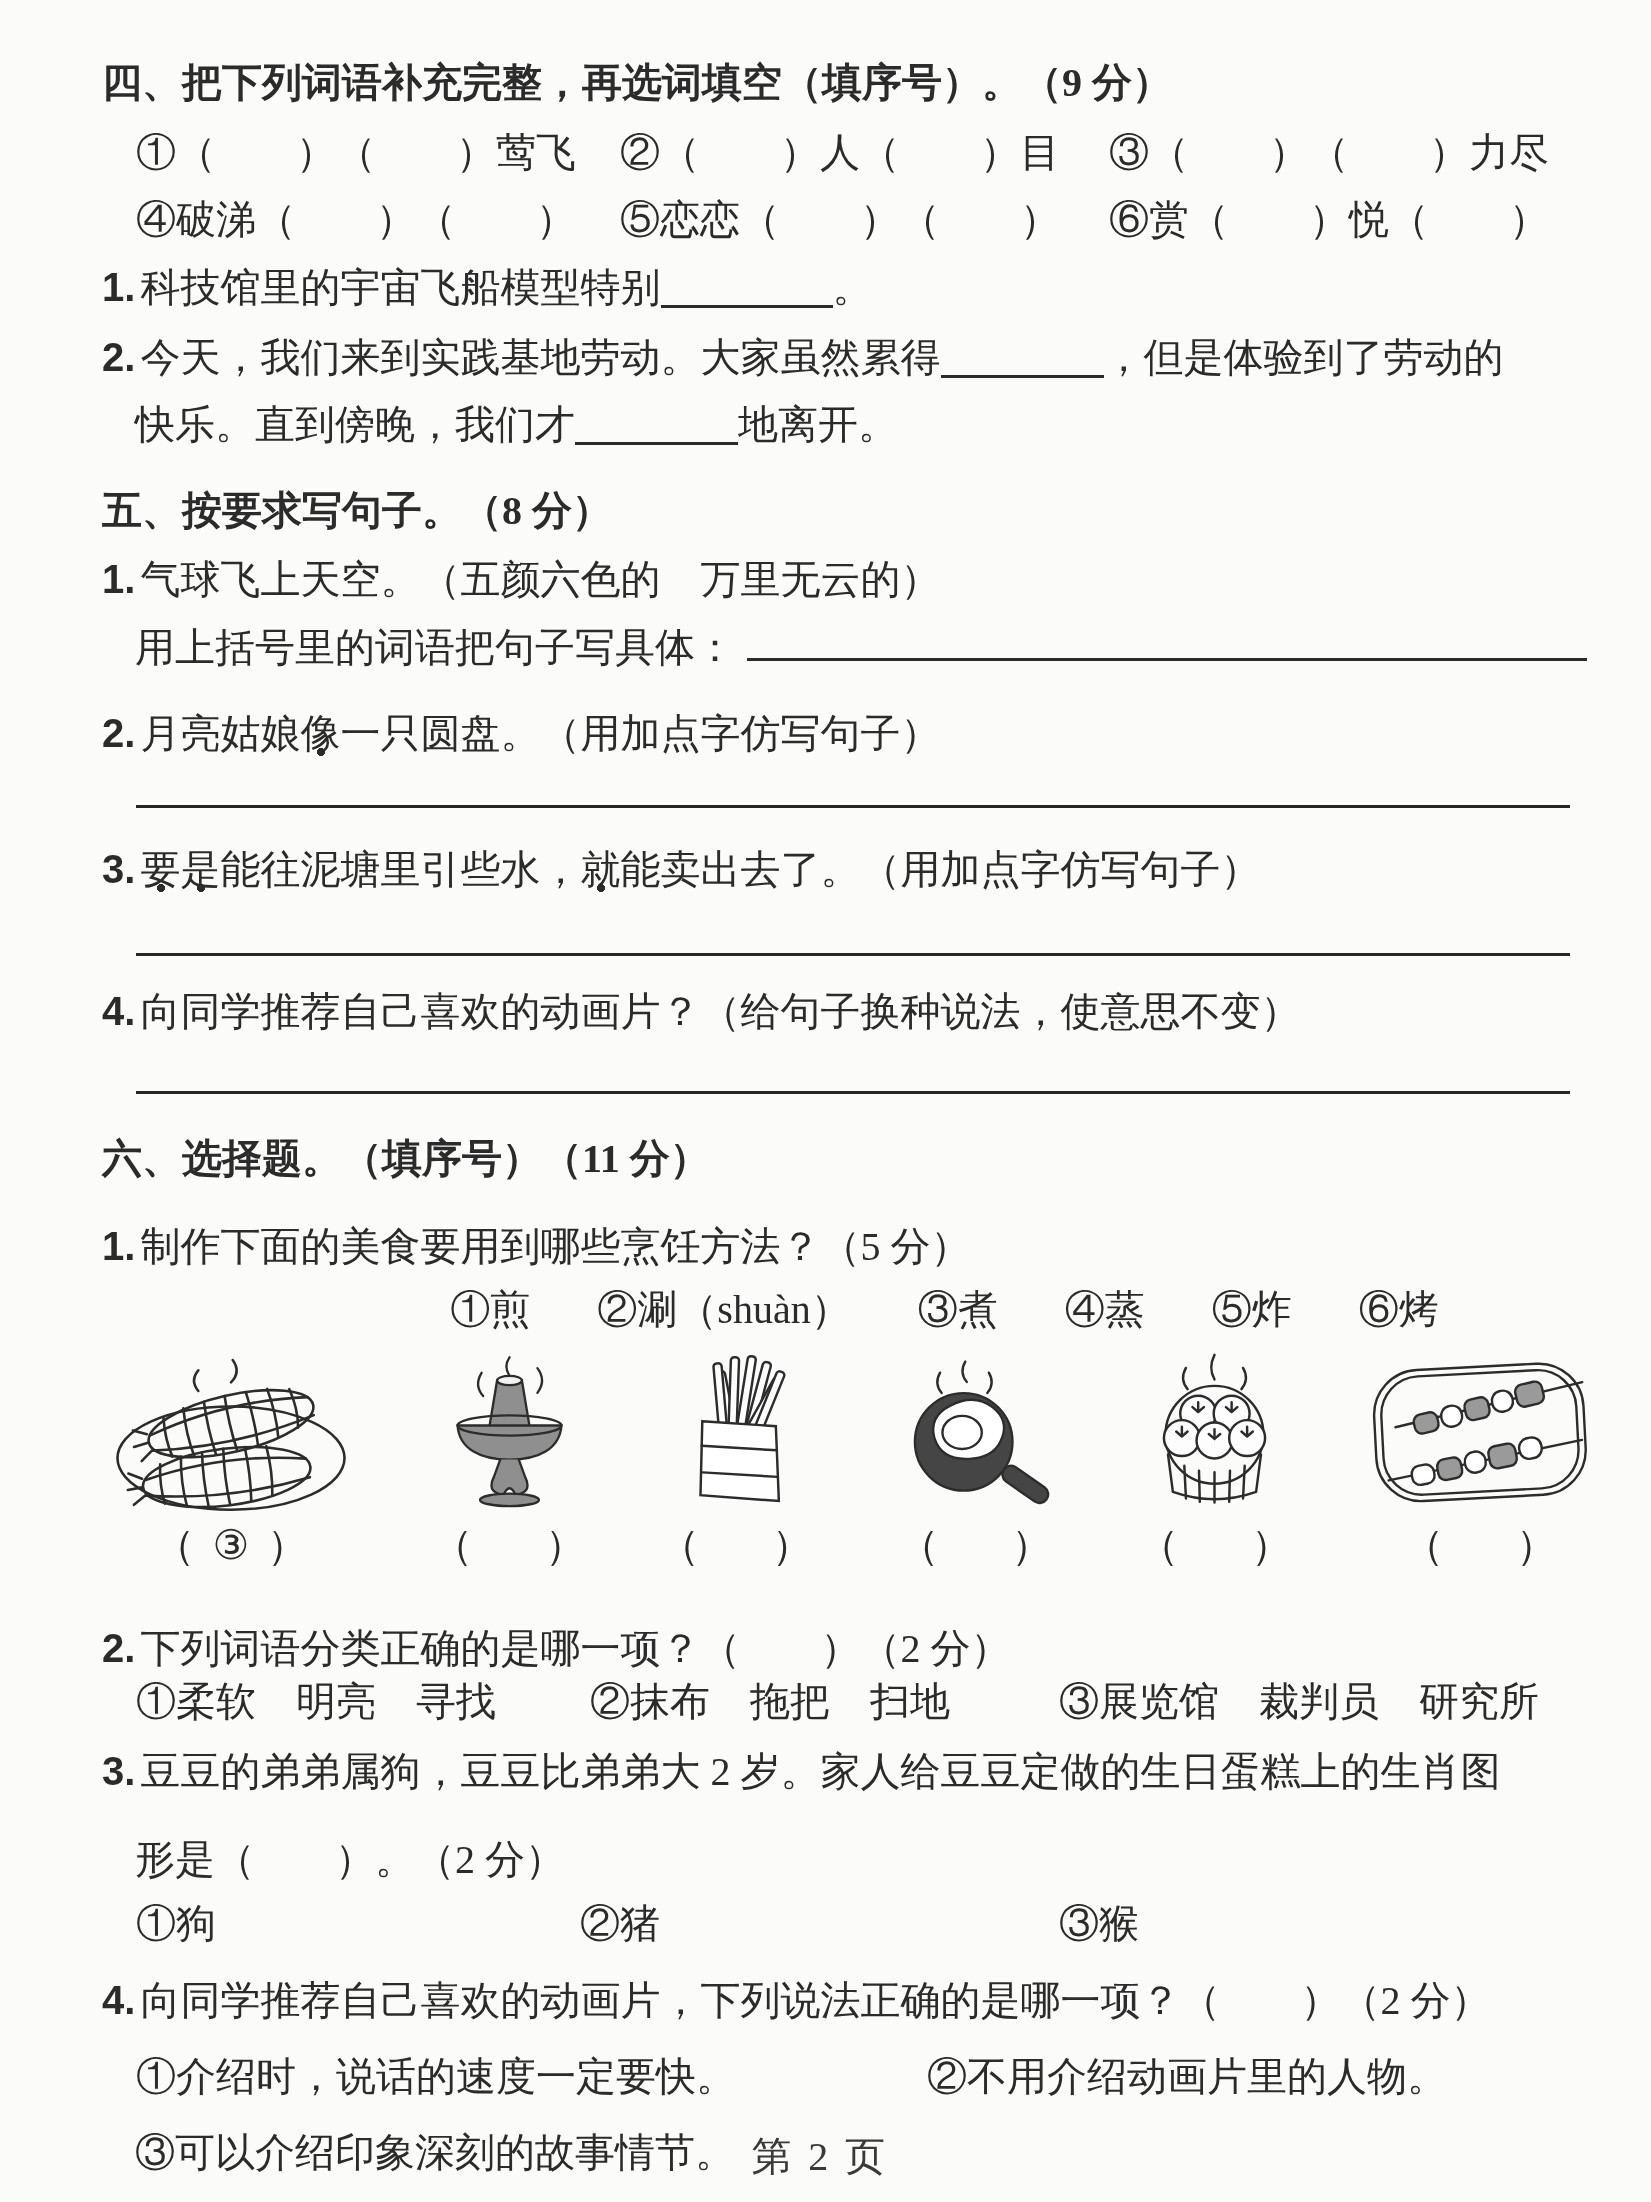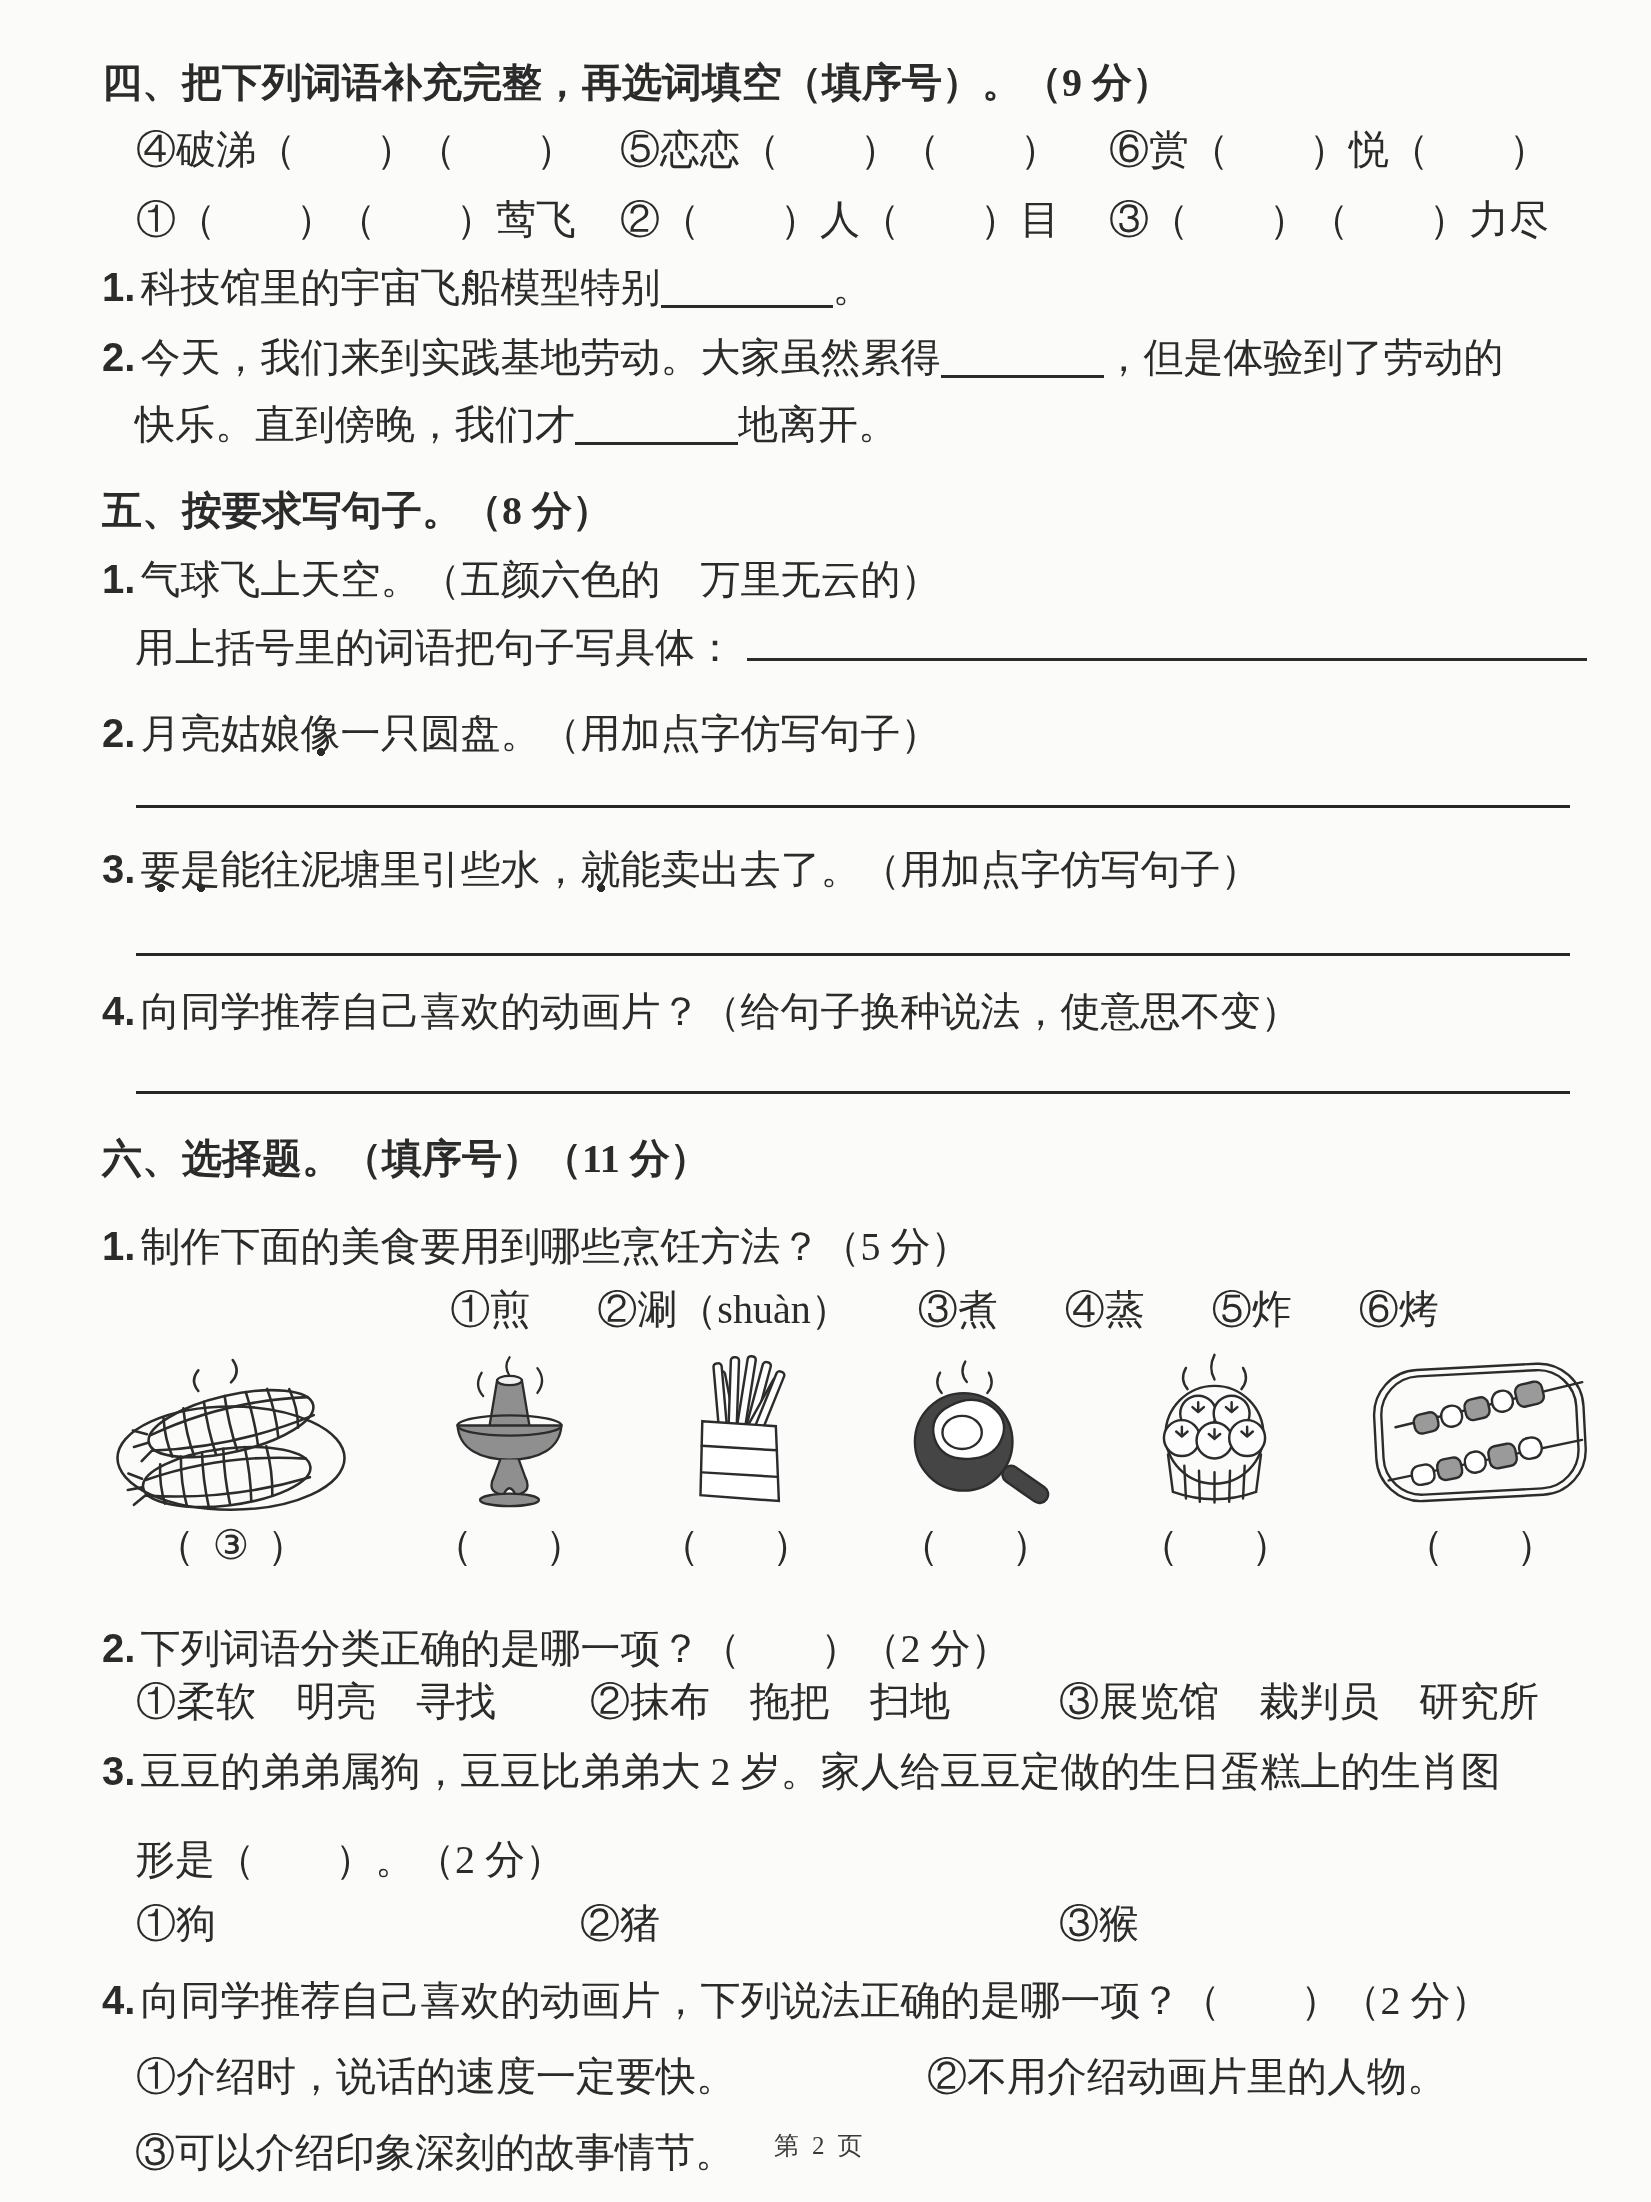--- a/index.html
+++ b/index.html
@@ -49,46 +49,46 @@
   .food-cell{display:flex;flex-direction:column;align-items:center;}
   .food-pic{height:172px;display:flex;align-items:flex-end;}
   .food-ans{line-height:50px;font-size:41px;}
   .ansv{display:inline-block;min-width:72px;text-align:center;}
   .optrow{display:flex;margin-left:34px;}
   .optrow .o1a{width:454px;} .optrow .o2a{width:469px;}
   .optrow .o1b{width:444px;} .optrow .o2b{width:479px;}
   .optrow .o1c{width:775px;}
   .footer{
     position:absolute;left:0;right:12px;top:2129px;
-    text-align:center;font-size:25px;color:#3a3a3a;letter-spacing:3.4px;
+    text-align:center;font-size:40px;color:#3a3a3a;letter-spacing:3.4px;
   }
   svg{display:block;}
   
   .mt16{margin-top:13.8px;} .mt18{margin-top:15.5px;} .mt20{margin-top:17px;}
   .mt12{margin-top:10.3px;} .mt22{margin-top:23px;gap:16px;} .mt26{margin-top:35px;}
   .mt28{margin-top:24px;} .mt34{margin-top:29px;} .mt38{margin-top:33px;}
   .mt44{margin-top:38px;} .mt52{margin-top:45px;}
   .mt60{margin-top:52px;} .mt62{margin-top:53px;} .mt66{margin-top:57px;}
 </style>
 </head>
 <body>
 
 <div class="page">
 
   <div class="sec-title">四、把下列词语补充完整，再选词填空（填序号）。（9 分）</div>
 
+  <div class="wordrow mt20">
+    <span class="w1 line">①（　　）（　　）莺飞</span>
+    <span class="w2 line">②（　　）人（　　）目</span>
+    <span class="w3 line">③（　　）（　　）力尽</span>
+  </div>
   <div class="wordrow mt16">
     <span class="w1 line">④破涕（　　）（　　）</span>
     <span class="w2 line">⑤恋恋（　　）（　　）</span>
     <span class="w3 line">⑥赏（　　）悦（　　）</span>
-  </div>
-  <div class="wordrow mt20">
-    <span class="w1 line">①（　　）（　　）莺飞</span>
-    <span class="w2 line">②（　　）人（　　）目</span>
-    <span class="w3 line">③（　　）（　　）力尽</span>
   </div>
 
   <div class="line mt18">
     <b class="num">1.</b><span>科技馆里的宇宙飞船模型特别</span><span class="blank w200"></span><span>。</span>
   </div>
 
   <div class="line mt20">
     <b class="num">2.</b><span>今天，我们来到实践基地劳动。大家虽然累得</span><span class="blank w190"></span><span>，但是体验到了劳动的</span>
   </div>
   <div class="line indent mt16">

